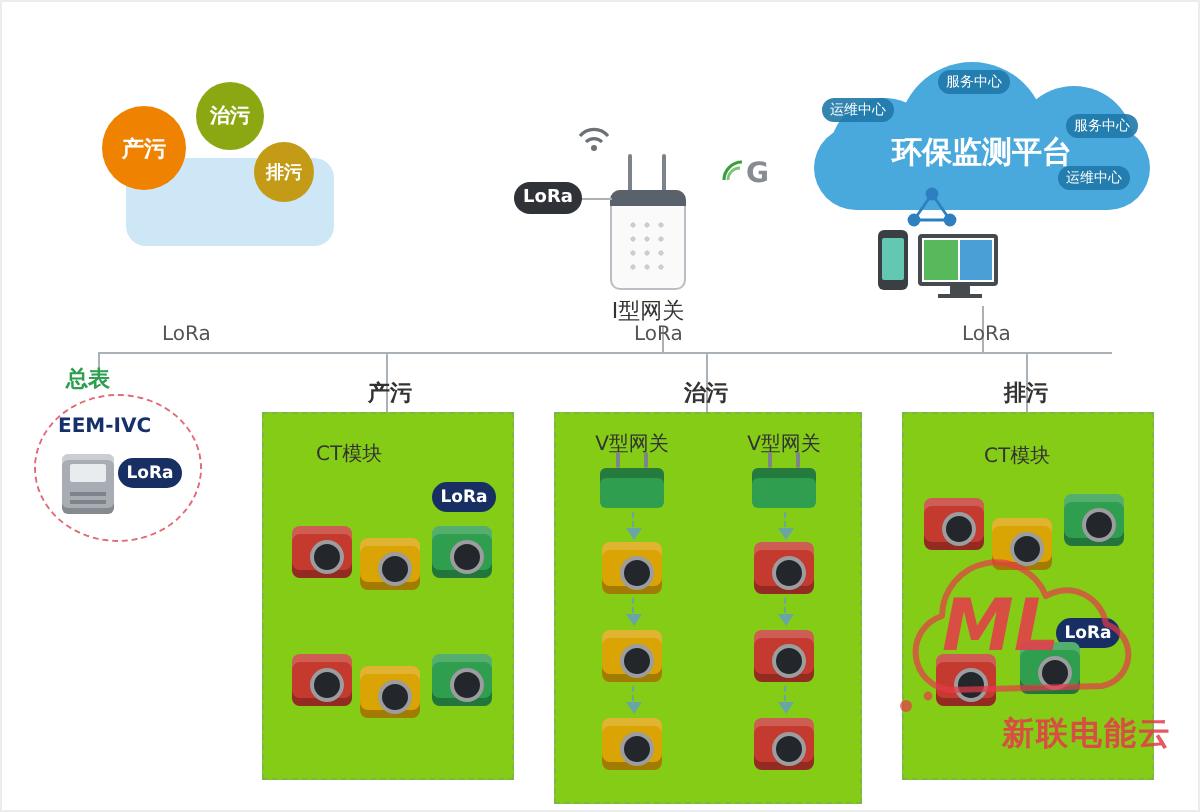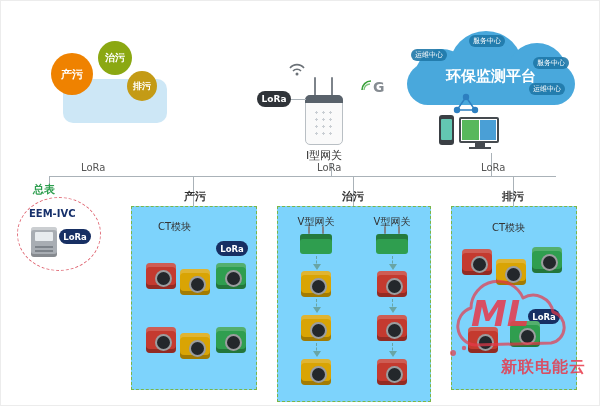--- a/index.html
+++ b/index.html
@@ -31,21 +31,21 @@
   .cloudbase { position:absolute; background:#49a8dc; border-radius:24px; }
   .pill { position:absolute; background:rgba(31,120,168,.9); color:#fff; font-size:7px;
           padding:1px 4px; border-radius:7px; white-space:nowrap; z-index:3; }
 
   
   .hline { position:absolute; height:1px; background:#aab2b8; }
   .vline { position:absolute; width:1px; background:#aab2b8; }
   .bus-lora { position:absolute; font-size:10px; color:#555; }
 
   
-  .zone { position:absolute; border:1.5px dashed #7ab648; background:#7dd3fc; }
+  .zone { position:absolute; border:1.5px dashed #7ab648; background:#84cc16; }
   .ztitle { position:absolute; font-size:11px; font-weight:bold; color:#333; text-align:center; width:44px; }
 
   
   .ct { position:absolute; width:30px; height:26px; border-radius:4px;
         box-shadow:inset 0 -4px 0 rgba(0,0,0,.25), inset 0 4px 0 rgba(255,255,255,.18); }
   .ct::after { content:""; position:absolute; left:50%; top:50%; width:13px; height:13px; margin:-6.5px;
                border-radius:50%; background:#23272b; border:2.5px solid rgba(255,255,255,.55); }
   .ct.red { background:#c43a2f; } .ct.yellow { background:#d9a404; } .ct.green { background:#2f9e4f; }
 
   

